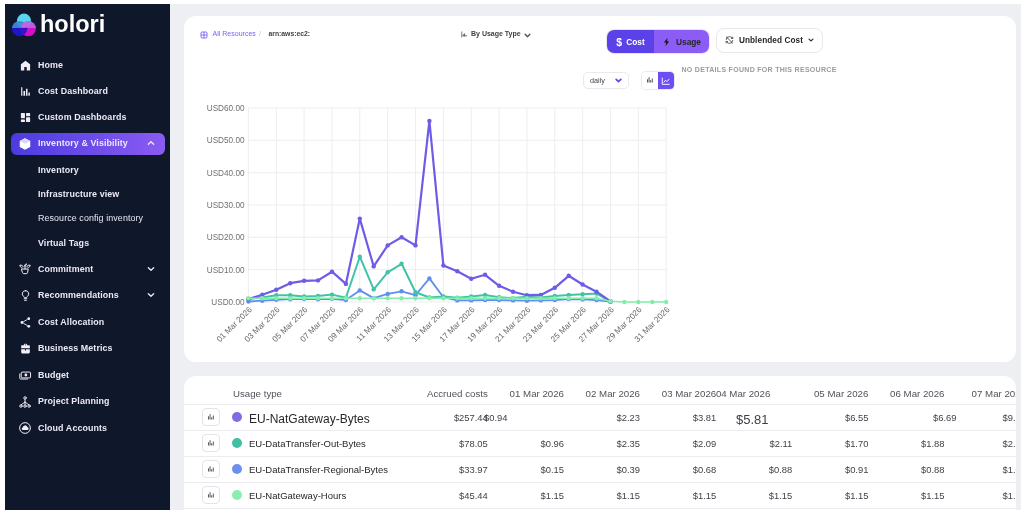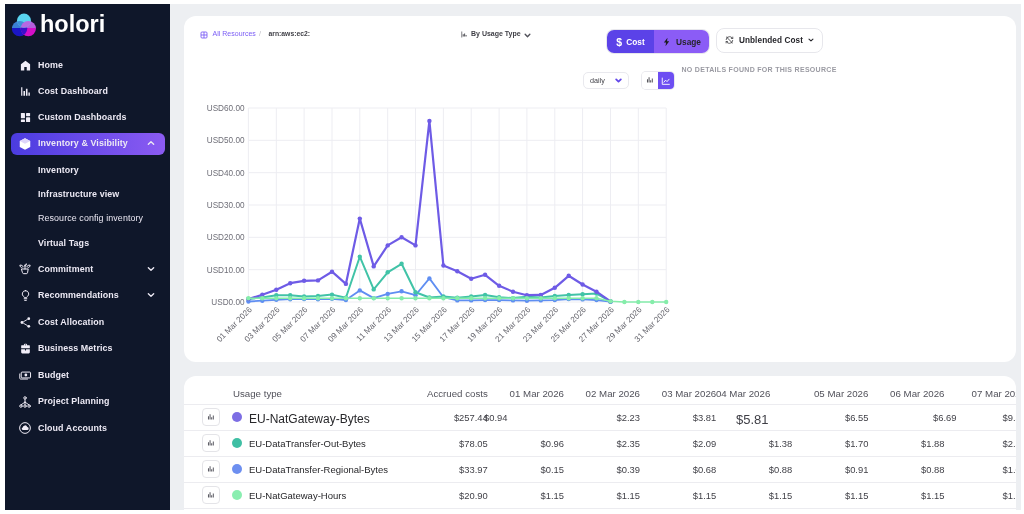--- a/index.html
+++ b/index.html
@@ -420,21 +420,21 @@
         <svg width="9" height="9" viewBox="0 0 24 24" fill="#52525b">
           <path d="M3 20V10h3v10zm5 0V4h3v16zm5 0v-7h3v7zm5 0v-12h3v12z" transform="scale(0.86)"></path>
         </svg>
       </div>
       <div style="position:absolute;left:48px;top:62px;width:10px;height:10px;border-radius:50%;background:#3fbfa4"></div>
       <div style="position:absolute;left:65px;top:62px;font-size:9.5px;color:#27272a">EU-DataTransfer-Out-Bytes</div>
       <div style="position:absolute;left:223.8px;top:62px;width:80px;text-align:right;font-size:9.4px;color:#3f3f46">$78.05</div>
       <div style="position:absolute;left:300px;top:62px;width:80px;text-align:right;font-size:9.4px;color:#3f3f46">$0.96</div>
       <div style="position:absolute;left:376px;top:62px;width:80px;text-align:right;font-size:9.4px;color:#3f3f46">$2.35</div>
       <div style="position:absolute;left:452.20000000000005px;top:62px;width:80px;text-align:right;font-size:9.4px;color:#3f3f46">$2.09</div>
-      <div style="position:absolute;left:528.3px;top:62px;width:80px;text-align:right;font-size:9.4px;color:#3f3f46">$1.38</div>
+      <div style="position:absolute;left:528.3px;top:62px;width:80px;text-align:right;font-size:9.4px;color:#3f3f46">$2.11</div>
       <div style="position:absolute;left:604.4px;top:62px;width:80px;text-align:right;font-size:9.4px;color:#3f3f46">$1.70</div>
       <div style="position:absolute;left:680.5px;top:62px;width:80px;text-align:right;font-size:9.4px;color:#3f3f46">$1.88</div>
       <div style="position:absolute;left:762px;top:62px;width:80px;text-align:right;font-size:9.4px;color:#3f3f46">$2.33</div>
       <div style="position:absolute;left:0;top:80px;width:100%;border-top:1px solid #ececf0"></div>
       <div style="position:absolute;left:18px;top:84px;width:18px;height:18px;border:1px solid #e4e4e8;border-radius:4px;box-sizing:border-box;display:flex;align-items:center;justify-content:center">
         <svg width="9" height="9" viewBox="0 0 24 24" fill="#52525b">
           <path d="M3 20V10h3v10zm5 0V4h3v16zm5 0v-7h3v7zm5 0v-12h3v12z" transform="scale(0.86)"></path>
         </svg>
       </div>
       <div style="position:absolute;left:48px;top:88px;width:10px;height:10px;border-radius:50%;background:#6d8ff0"></div>
@@ -448,21 +448,21 @@
       <div style="position:absolute;left:680.5px;top:88px;width:80px;text-align:right;font-size:9.4px;color:#3f3f46">$0.88</div>
       <div style="position:absolute;left:762px;top:88px;width:80px;text-align:right;font-size:9.4px;color:#3f3f46">$1.02</div>
       <div style="position:absolute;left:0;top:106px;width:100%;border-top:1px solid #ececf0"></div>
       <div style="position:absolute;left:18px;top:110px;width:18px;height:18px;border:1px solid #e4e4e8;border-radius:4px;box-sizing:border-box;display:flex;align-items:center;justify-content:center">
         <svg width="9" height="9" viewBox="0 0 24 24" fill="#52525b">
           <path d="M3 20V10h3v10zm5 0V4h3v16zm5 0v-7h3v7zm5 0v-12h3v12z" transform="scale(0.86)"></path>
         </svg>
       </div>
       <div style="position:absolute;left:48px;top:114px;width:10px;height:10px;border-radius:50%;background:#8aeeb0"></div>
       <div style="position:absolute;left:65px;top:114px;font-size:9.5px;color:#27272a">EU-NatGateway-Hours</div>
-      <div style="position:absolute;left:223.8px;top:114px;width:80px;text-align:right;font-size:9.4px;color:#3f3f46">$20.90</div>
+      <div style="position:absolute;left:223.8px;top:114px;width:80px;text-align:right;font-size:9.4px;color:#3f3f46">$45.44</div>
       <div style="position:absolute;left:300px;top:114px;width:80px;text-align:right;font-size:9.4px;color:#3f3f46">$1.15</div>
       <div style="position:absolute;left:376px;top:114px;width:80px;text-align:right;font-size:9.4px;color:#3f3f46">$1.15</div>
       <div style="position:absolute;left:452.20000000000005px;top:114px;width:80px;text-align:right;font-size:9.4px;color:#3f3f46">$1.15</div>
       <div style="position:absolute;left:528.3px;top:114px;width:80px;text-align:right;font-size:9.4px;color:#3f3f46">$1.15</div>
       <div style="position:absolute;left:604.4px;top:114px;width:80px;text-align:right;font-size:9.4px;color:#3f3f46">$1.15</div>
       <div style="position:absolute;left:680.5px;top:114px;width:80px;text-align:right;font-size:9.4px;color:#3f3f46">$1.15</div>
       <div style="position:absolute;left:762px;top:114px;width:80px;text-align:right;font-size:9.4px;color:#3f3f46">$1.15</div>
       <div style="position:absolute;left:0;top:132px;width:100%;border-top:1px solid #ececf0"></div>
     </div>
 </div>

